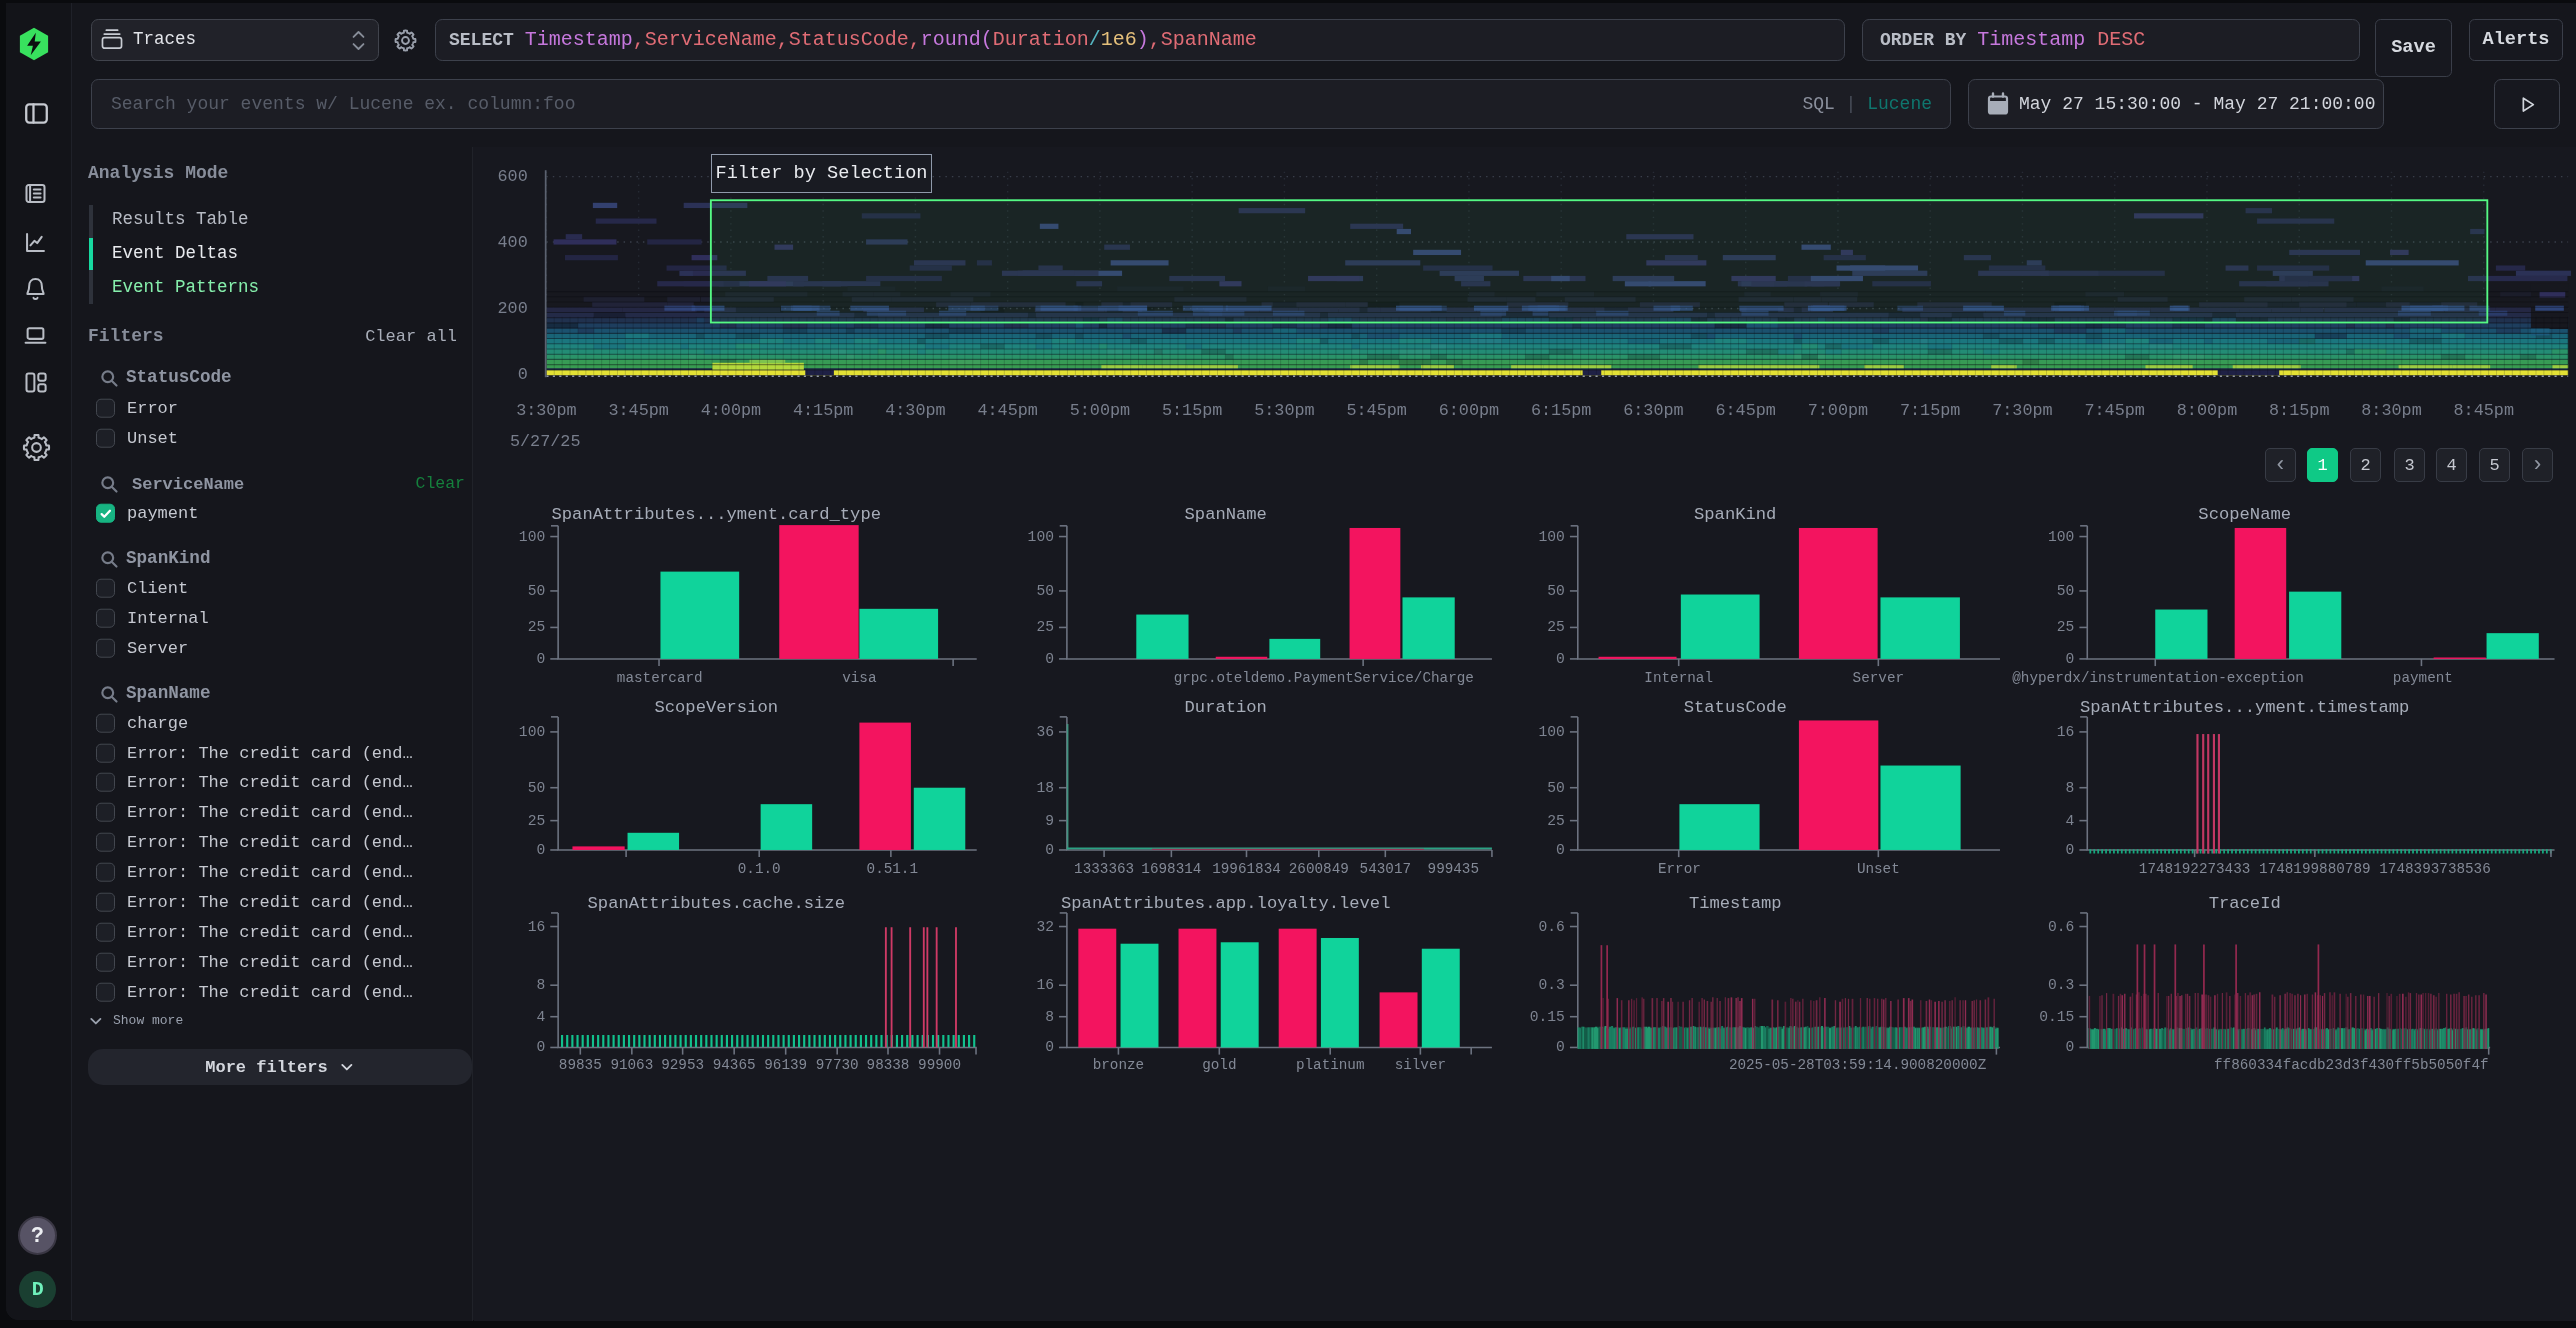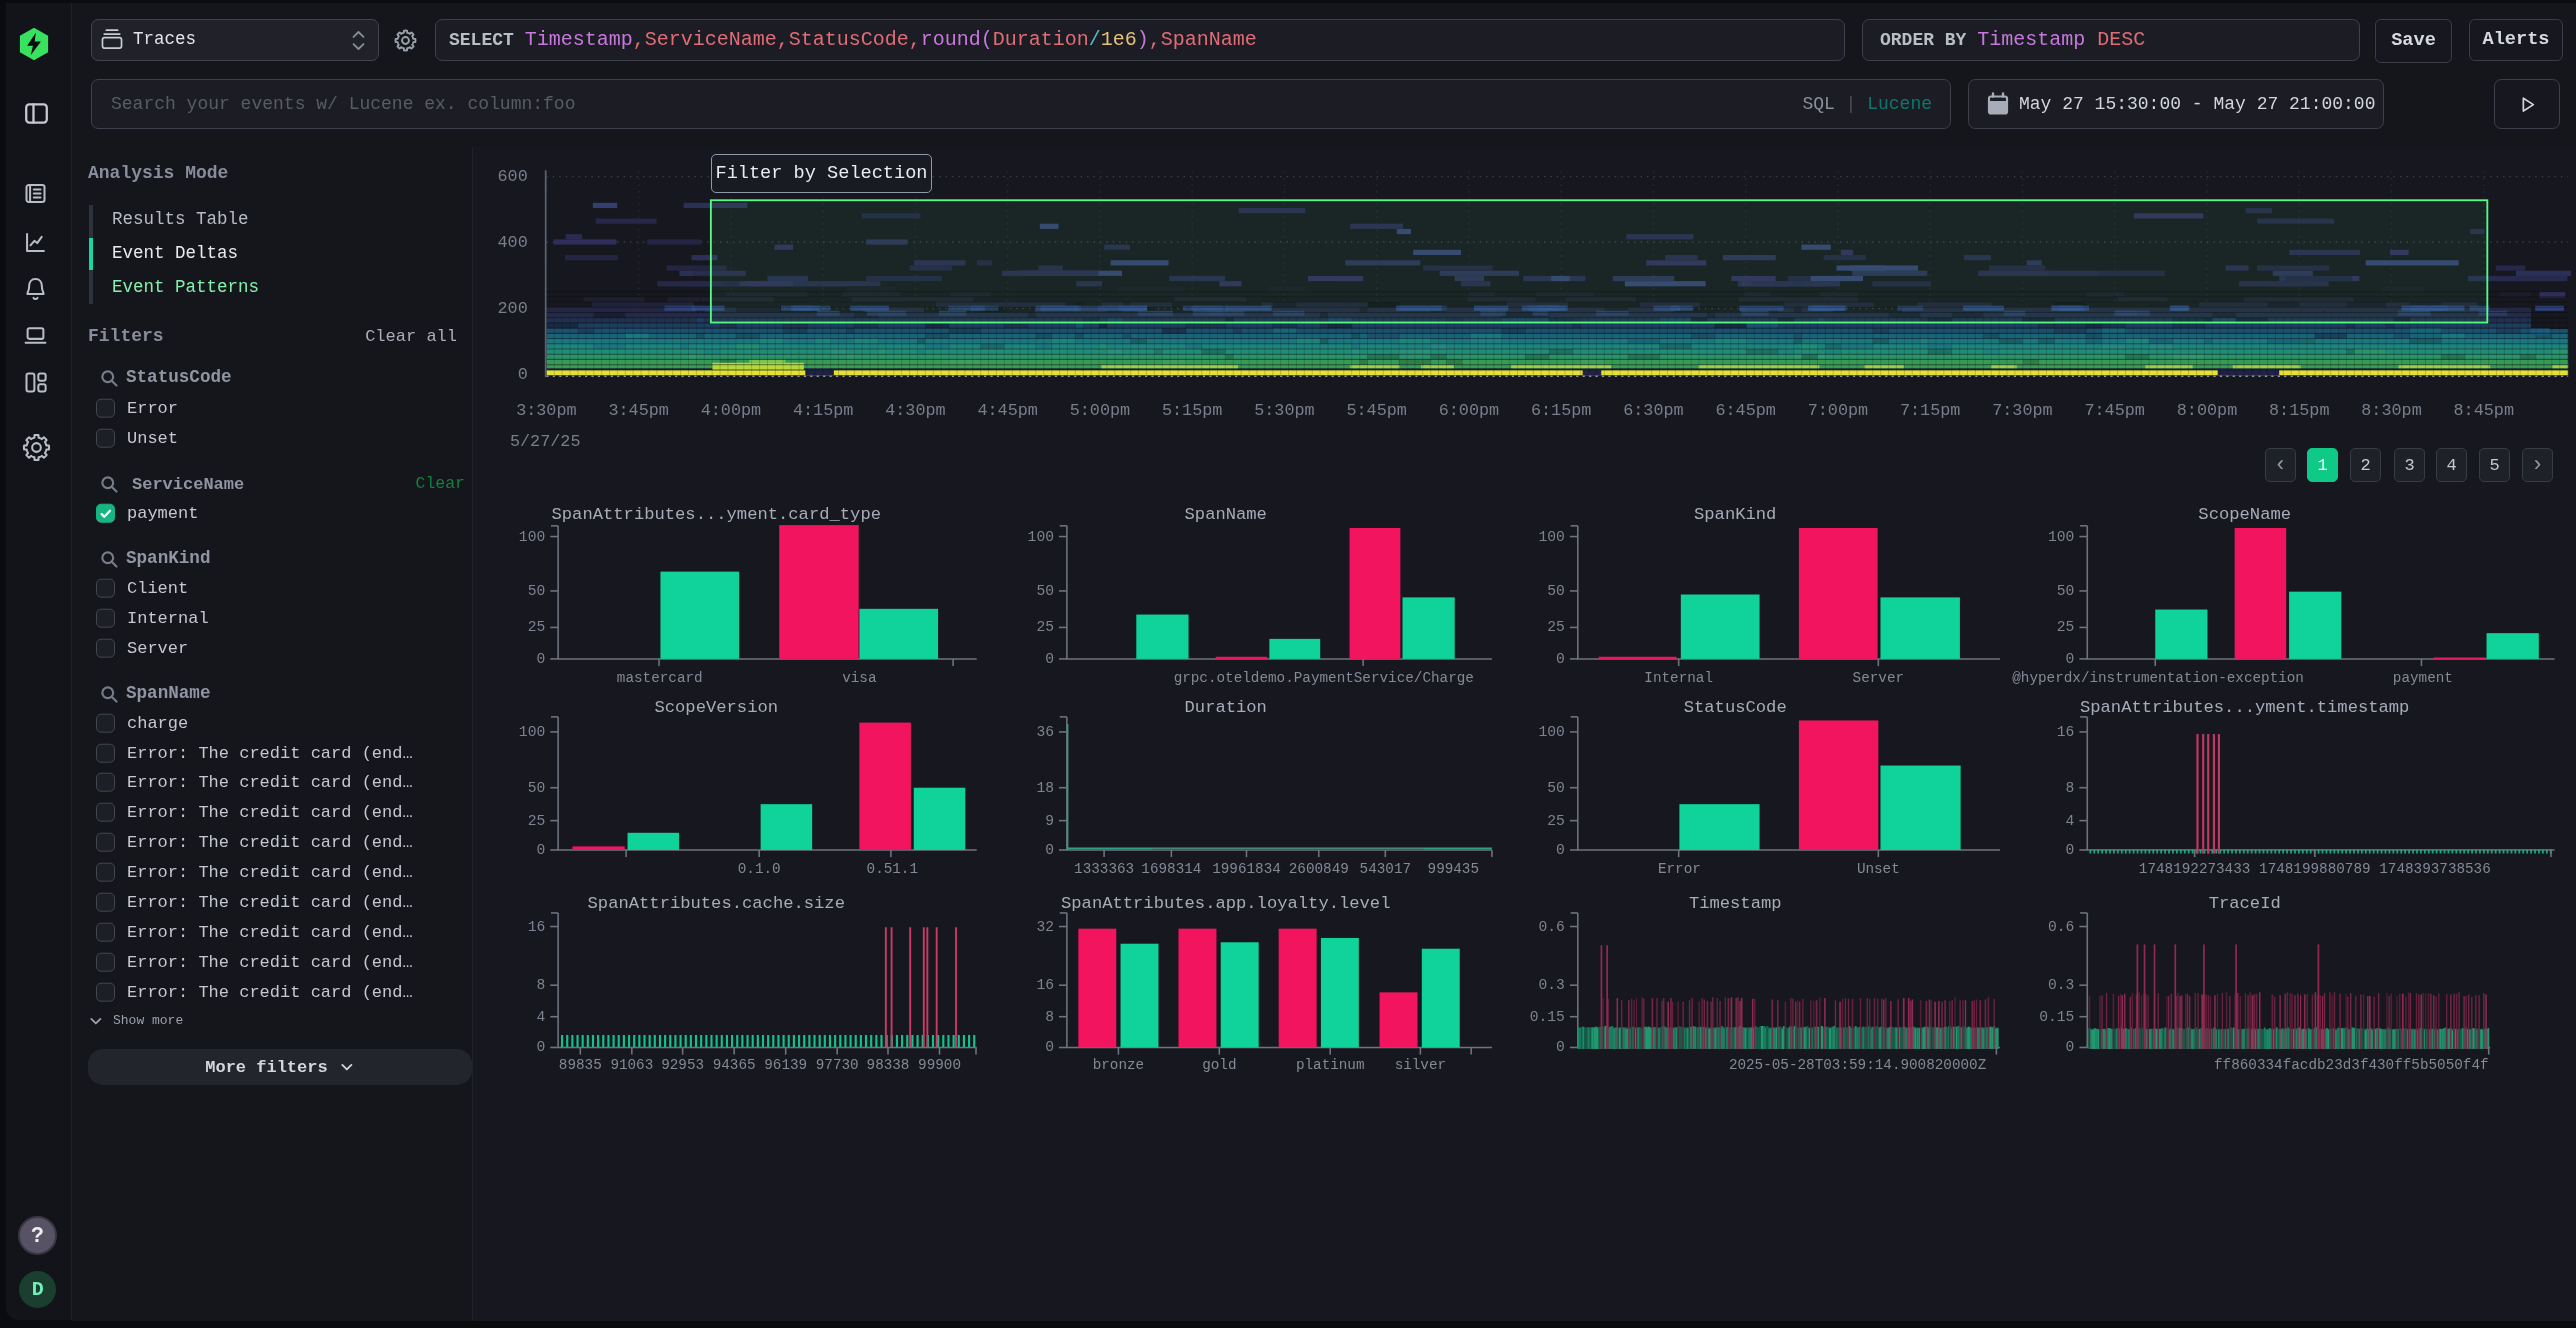--- a/index.html
+++ b/index.html
@@ -27,21 +27,21 @@
     <path d="M5 21 L12 28 L19 21"></path>
   </svg>
 <svg class="a" style="left:394px;top:29px" width="23" height="23" viewBox="0 0 24 24" fill="none" stroke="#9aa0ac" stroke-width="2.0" stroke-linejoin="round">
     <polygon points="22.40,12.00 22.39,12.54 22.34,13.09 22.27,13.63 20.12,13.73 20.02,14.15 19.89,14.56 19.75,14.97 19.58,15.38 19.40,15.77 19.19,16.15 18.96,16.52 20.41,18.11 20.08,18.54 19.73,18.96 19.35,19.35 18.96,19.73 18.54,20.08 18.11,20.41 16.52,18.96 16.15,19.19 15.77,19.40 15.38,19.58 14.97,19.75 14.56,19.89 14.15,20.02 13.73,20.12 13.63,22.27 13.09,22.34 12.54,22.39 12.00,22.40 11.46,22.39 10.91,22.34 10.37,22.27 10.27,20.12 9.85,20.02 9.44,19.89 9.03,19.75 8.62,19.58 8.23,19.40 7.85,19.19 7.48,18.96 5.89,20.41 5.46,20.08 5.04,19.73 4.65,19.35 4.27,18.96 3.92,18.54 3.59,18.11 5.04,16.52 4.81,16.15 4.60,15.77 4.42,15.38 4.25,14.97 4.11,14.56 3.98,14.15 3.88,13.73 1.73,13.63 1.66,13.09 1.61,12.54 1.60,12.00 1.61,11.46 1.66,10.91 1.73,10.37 3.88,10.27 3.98,9.85 4.11,9.44 4.25,9.03 4.42,8.62 4.60,8.23 4.81,7.85 5.04,7.48 3.59,5.89 3.92,5.46 4.27,5.04 4.65,4.65 5.04,4.27 5.46,3.92 5.89,3.59 7.48,5.04 7.85,4.81 8.23,4.60 8.62,4.42 9.03,4.25 9.44,4.11 9.85,3.98 10.27,3.88 10.37,1.73 10.91,1.66 11.46,1.61 12.00,1.60 12.54,1.61 13.09,1.66 13.63,1.73 13.73,3.88 14.15,3.98 14.56,4.11 14.97,4.25 15.38,4.42 15.77,4.60 16.15,4.81 16.52,5.04 18.11,3.59 18.54,3.92 18.96,4.27 19.35,4.65 19.73,5.04 20.08,5.46 20.41,5.89 18.96,7.48 19.19,7.85 19.40,8.23 19.58,8.62 19.75,9.03 19.89,9.44 20.02,9.85 20.12,10.27 22.27,10.37 22.34,10.91 22.39,11.46"></polygon>
     <circle cx="12" cy="12" r="3.6"></circle>
   </svg>
 <div class="box" style="left:435px;top:18.6px;width:1410px;height:42px"></div>
 <div class="t" style="left:449px;top:40px;font-size:20px"><span style="color:#b9bdc6;font-weight:bold;font-size:18px">SELECT </span><span style="color:#c678dd">Timestamp</span><span style="color:#e06c75">,ServiceName,StatusCode,</span><span style="color:#c678dd">round(</span><span style="color:#e06c75">Duration</span><span style="color:#56b6c2">/</span><span style="color:#e5c07b">1e6</span><span style="color:#c678dd">)</span><span style="color:#e06c75">,SpanName</span></div>
 <div class="box" style="left:1862px;top:18.6px;width:498px;height:42px"></div>
 <div class="t" style="left:1880px;top:40px;font-size:20px"><span style="color:#b9bdc6;font-weight:bold;font-size:18px">ORDER BY </span><span style="color:#c678dd">Timestamp </span><span style="color:#e06c75">DESC</span></div>
-<div class="btn" style="left:2375px;top:18.6px;width:77px;height:44px;font-size:18.6px">Save</div>
+<div class="btn" style="left:2375px;top:18.6px;width:77px;height:58px;font-size:18.6px">Save</div>
 <div class="btn" style="left:2469px;top:18.6px;width:94px;height:42px;font-size:18.6px">Alerts</div>
 <div class="box" style="left:91px;top:79px;width:1860px;height:50px"></div>
 <div class="t" style="left:111px;top:104px;font-size:18px;color:#575c68">Search your events w/ Lucene ex. column:foo</div>
 <div class="t" style="right:644px;top:104px;font-size:18px"><span style="color:#8a8f9c">SQL</span><span style="color:#4a4f5a"> | </span><span style="color:#0f766e">Lucene</span></div>
 <div class="box" style="left:1968px;top:79px;width:416px;height:50px"></div>
 <svg class="a" style="left:1986px;top:92px" width="24" height="24" viewBox="0 0 24 24" fill="#a7adb8">
 <path d="M7 1.5v3M17 1.5v3" stroke="#a7adb8" stroke-width="2.4" stroke-linecap="round"></path>
 <rect x="3" y="4.5" width="18" height="17" rx="2" fill="none" stroke="#a7adb8" stroke-width="2.2"></rect>
 <rect x="3" y="9" width="18" height="12.5" rx="1" fill="#a7adb8"></rect>
   </svg>
@@ -956,21 +956,21 @@
     <text x="2569" y="574" text-anchor="middle" dominant-baseline="central" font-size="23.5" fill="#787e8c">7:00pm</text>
     <text x="2698" y="574" text-anchor="middle" dominant-baseline="central" font-size="23.5" fill="#787e8c">7:15pm</text>
     <text x="2827" y="574" text-anchor="middle" dominant-baseline="central" font-size="23.5" fill="#787e8c">7:30pm</text>
     <text x="2956" y="574" text-anchor="middle" dominant-baseline="central" font-size="23.5" fill="#787e8c">7:45pm</text>
     <text x="3085" y="574" text-anchor="middle" dominant-baseline="central" font-size="23.5" fill="#787e8c">8:00pm</text>
     <text x="3214" y="574" text-anchor="middle" dominant-baseline="central" font-size="23.5" fill="#787e8c">8:15pm</text>
     <text x="3343" y="574" text-anchor="middle" dominant-baseline="central" font-size="23.5" fill="#787e8c">8:30pm</text>
     <text x="3472" y="574" text-anchor="middle" dominant-baseline="central" font-size="23.5" fill="#787e8c">8:45pm</text>
     <text x="712" y="617" dominant-baseline="central" font-size="23.5" fill="#787e8c">5/27/25</text>
   </svg>
-<div class="a" style="left:711px;top:154px;width:221px;height:39px;background:#191b22;border:1.4px solid #8f99aa;border-radius:5px;display:flex;align-items:center;justify-content:center;color:#e9ebef;font-size:18.6px">Filter by Selection</div>
+<div class="a" style="left:711px;top:154px;width:221px;height:39px;background:#191b22;border:1.4px solid #8f99aa;border-radius:0;display:flex;align-items:center;justify-content:center;color:#e9ebef;font-size:18.6px">Filter by Selection</div>
 <div class="pg" style="left:2265px;top:448px;color:#9096a2;font-size:21.5px">‹</div>
 <div class="pg" style="left:2307px;top:448px;background:#0fc986;border-color:#0fc986;color:#fff">1</div>
 <div class="pg" style="left:2350px;top:448px">2</div>
 <div class="pg" style="left:2394px;top:448px">3</div>
 <div class="pg" style="left:2436px;top:448px">4</div>
 <div class="pg" style="left:2479px;top:448px">5</div>
 <div class="pg" style="left:2522px;top:448px;color:#9096a2;font-size:21.5px">›</div>
 <svg class="a" style="left:0;top:472px" width="2576" height="630" viewBox="0 660 3600 880">
     <text x="1001" y="719" text-anchor="middle" dominant-baseline="central" font-size="24" fill="#a6acb8">SpanAttributes...yment.card_type</text>
     <path d="M780 735 V921 H1365" fill="none" stroke="#6d7380" stroke-width="2.2"></path>

